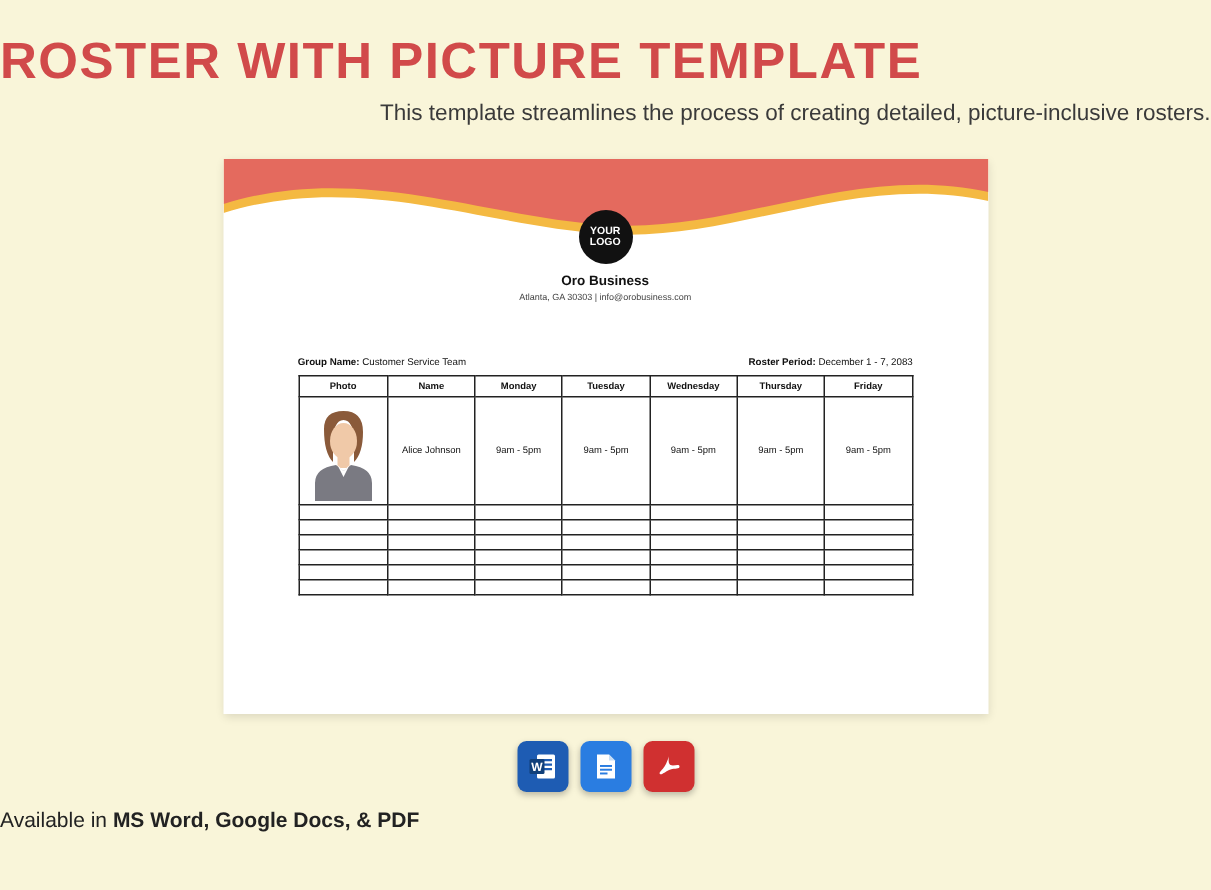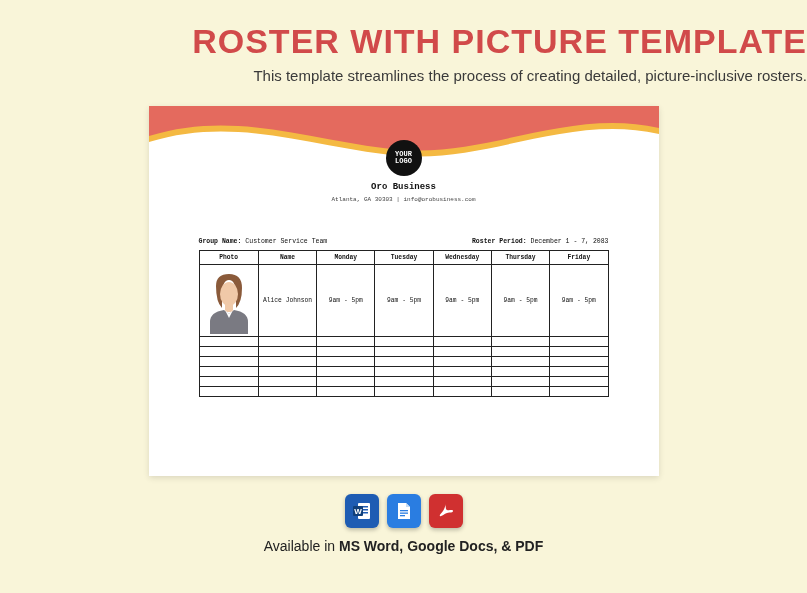--- a/index.html
+++ b/index.html
@@ -5,42 +5,41 @@
   * { box-sizing: border-box; margin: 0; padding: 0; }
   body {
     width: 807px;
     height: 593px;
     background: #f9f5d9;
     font-family: Arial, Helvetica, sans-serif;
     overflow: hidden;
     position: relative;
   }
   .title {
-    text-align: right;
+    text-align: left;
     color: #d14a4a;
     font-weight: 800;
     font-size: 34px;
     letter-spacing: 1px;
     padding-top: 22px;
   }
   .subtitle {
     text-align: right;
     color: #3a3a3a;
     font-size: 15px;
     margin-top: 6px;
   }
   .doc-paper {
     position: relative;
     width: 510px;
     height: 370px;
     background: #ffffff;
     margin: 22px auto 0 auto;
     box-shadow: 0 2px 6px rgba(0,0,0,0.12);
     overflow: hidden;
-    font-family: Liberation Mono, monospace;
   }
   .wave-red {
     position: absolute;
     top: 0; left: 0; width: 510px; height: 56px;
   }
   .logo-circle {
     position: absolute;
     top: 34px; left: 50%; transform: translateX(-50%);
     width: 36px; height: 36px; border-radius: 50%;
     background: #111; color: #fff;
@@ -94,21 +93,21 @@
   }
   .app-icon {
     width: 34px; height: 34px; border-radius: 6px;
     display: flex; align-items: center; justify-content: center;
     box-shadow: 0 2px 4px rgba(0,0,0,0.25);
   }
   .app-icon.word { background: #1e5cb3; }
   .app-icon.gdoc { background: #2a7de1; }
   .app-icon.pdf  { background: #d03030; }
   .available {
-    text-align: center; font-size: 14px; color: #222; margin-top: 10px;
+    text-align: left; font-size: 14px; color: #222; margin-top: 10px;
   }
   .available b { font-weight: 700; }
 </style>
 </head>
 <body>
 
 <div class="title">ROSTER WITH PICTURE TEMPLATE</div>
 <div class="subtitle">This template streamlines the process of creating detailed, picture-inclusive rosters.</div>
 
 <div class="doc-paper">

